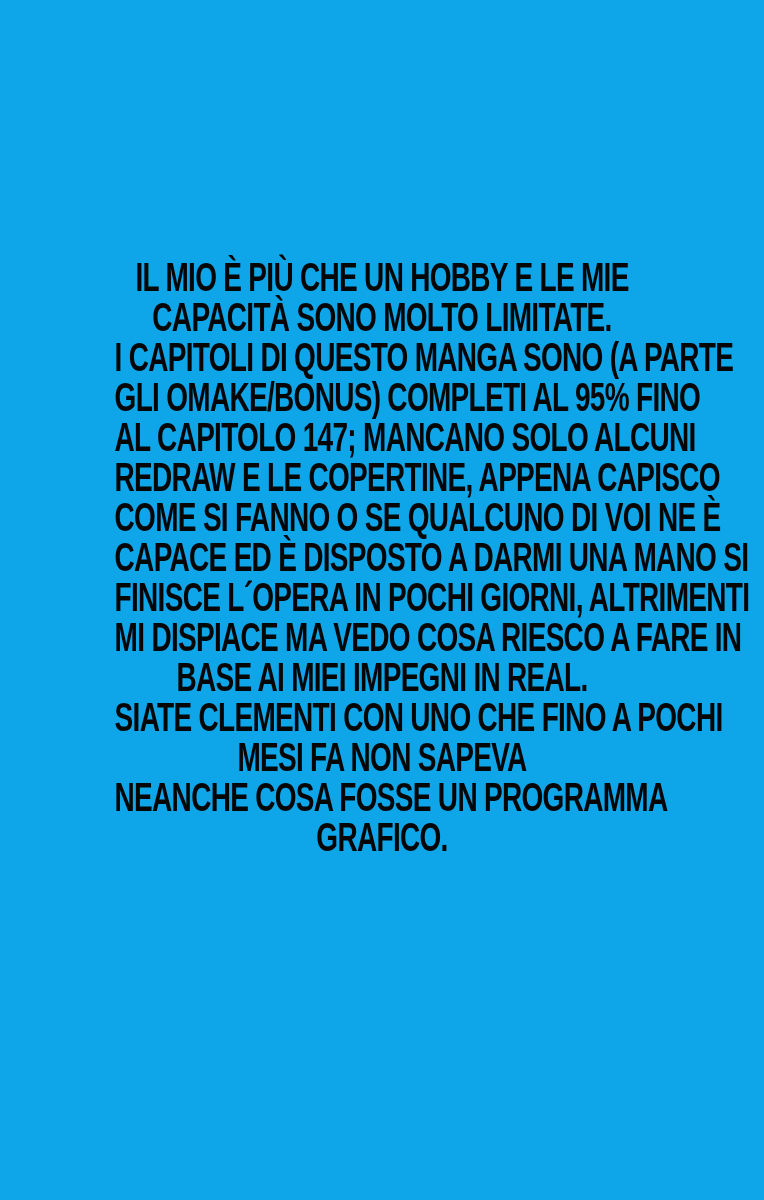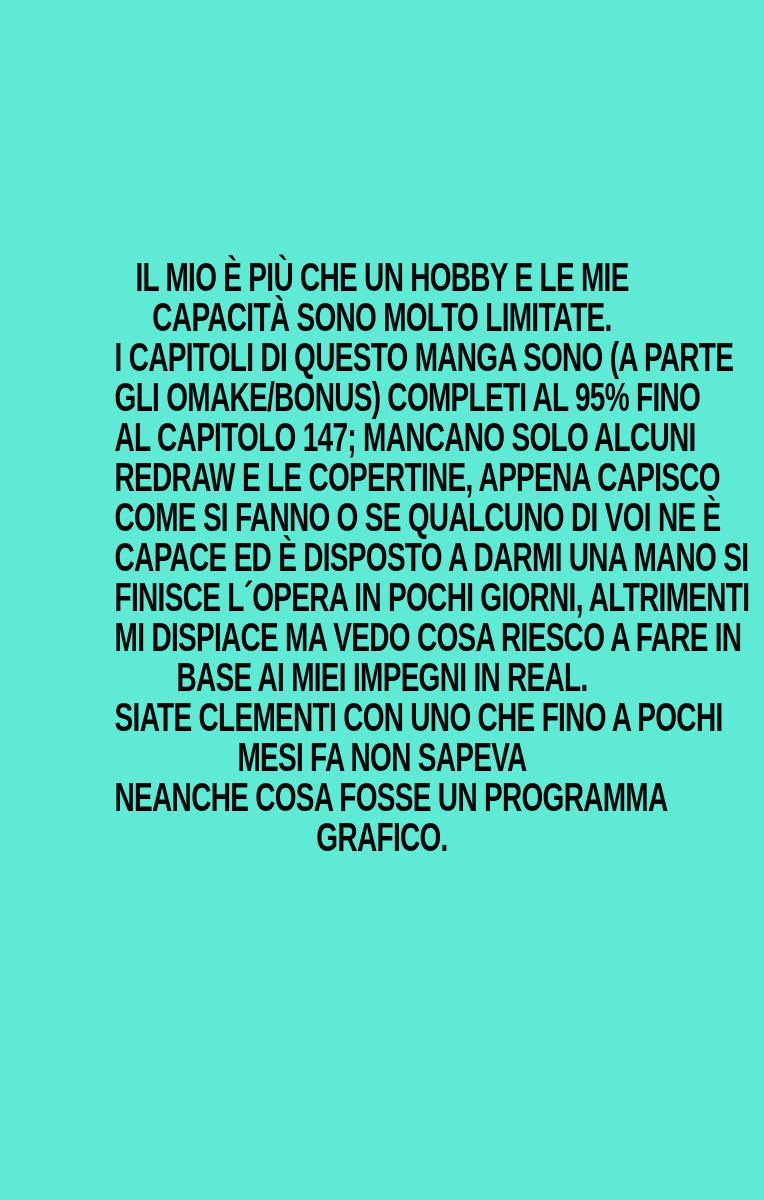--- a/index.html
+++ b/index.html
@@ -10,21 +10,21 @@
     width: 764px;
     height: 1200px;
     background: #ffffff;
     overflow: hidden;
     position: relative;
     font-family: "Liberation Sans", "DejaVu Sans", sans-serif;
   }
   .page {
     position: absolute;
     inset: 0;
-    background: #5eead4;
+    background: #0ea5e9;
   }
   .note-text {
     position: absolute;
     top: 257px;
     left: 0;
     width: 764px;
     text-align: center;
     color: #060606;
     font-weight: bold;
     font-size: 40px;

